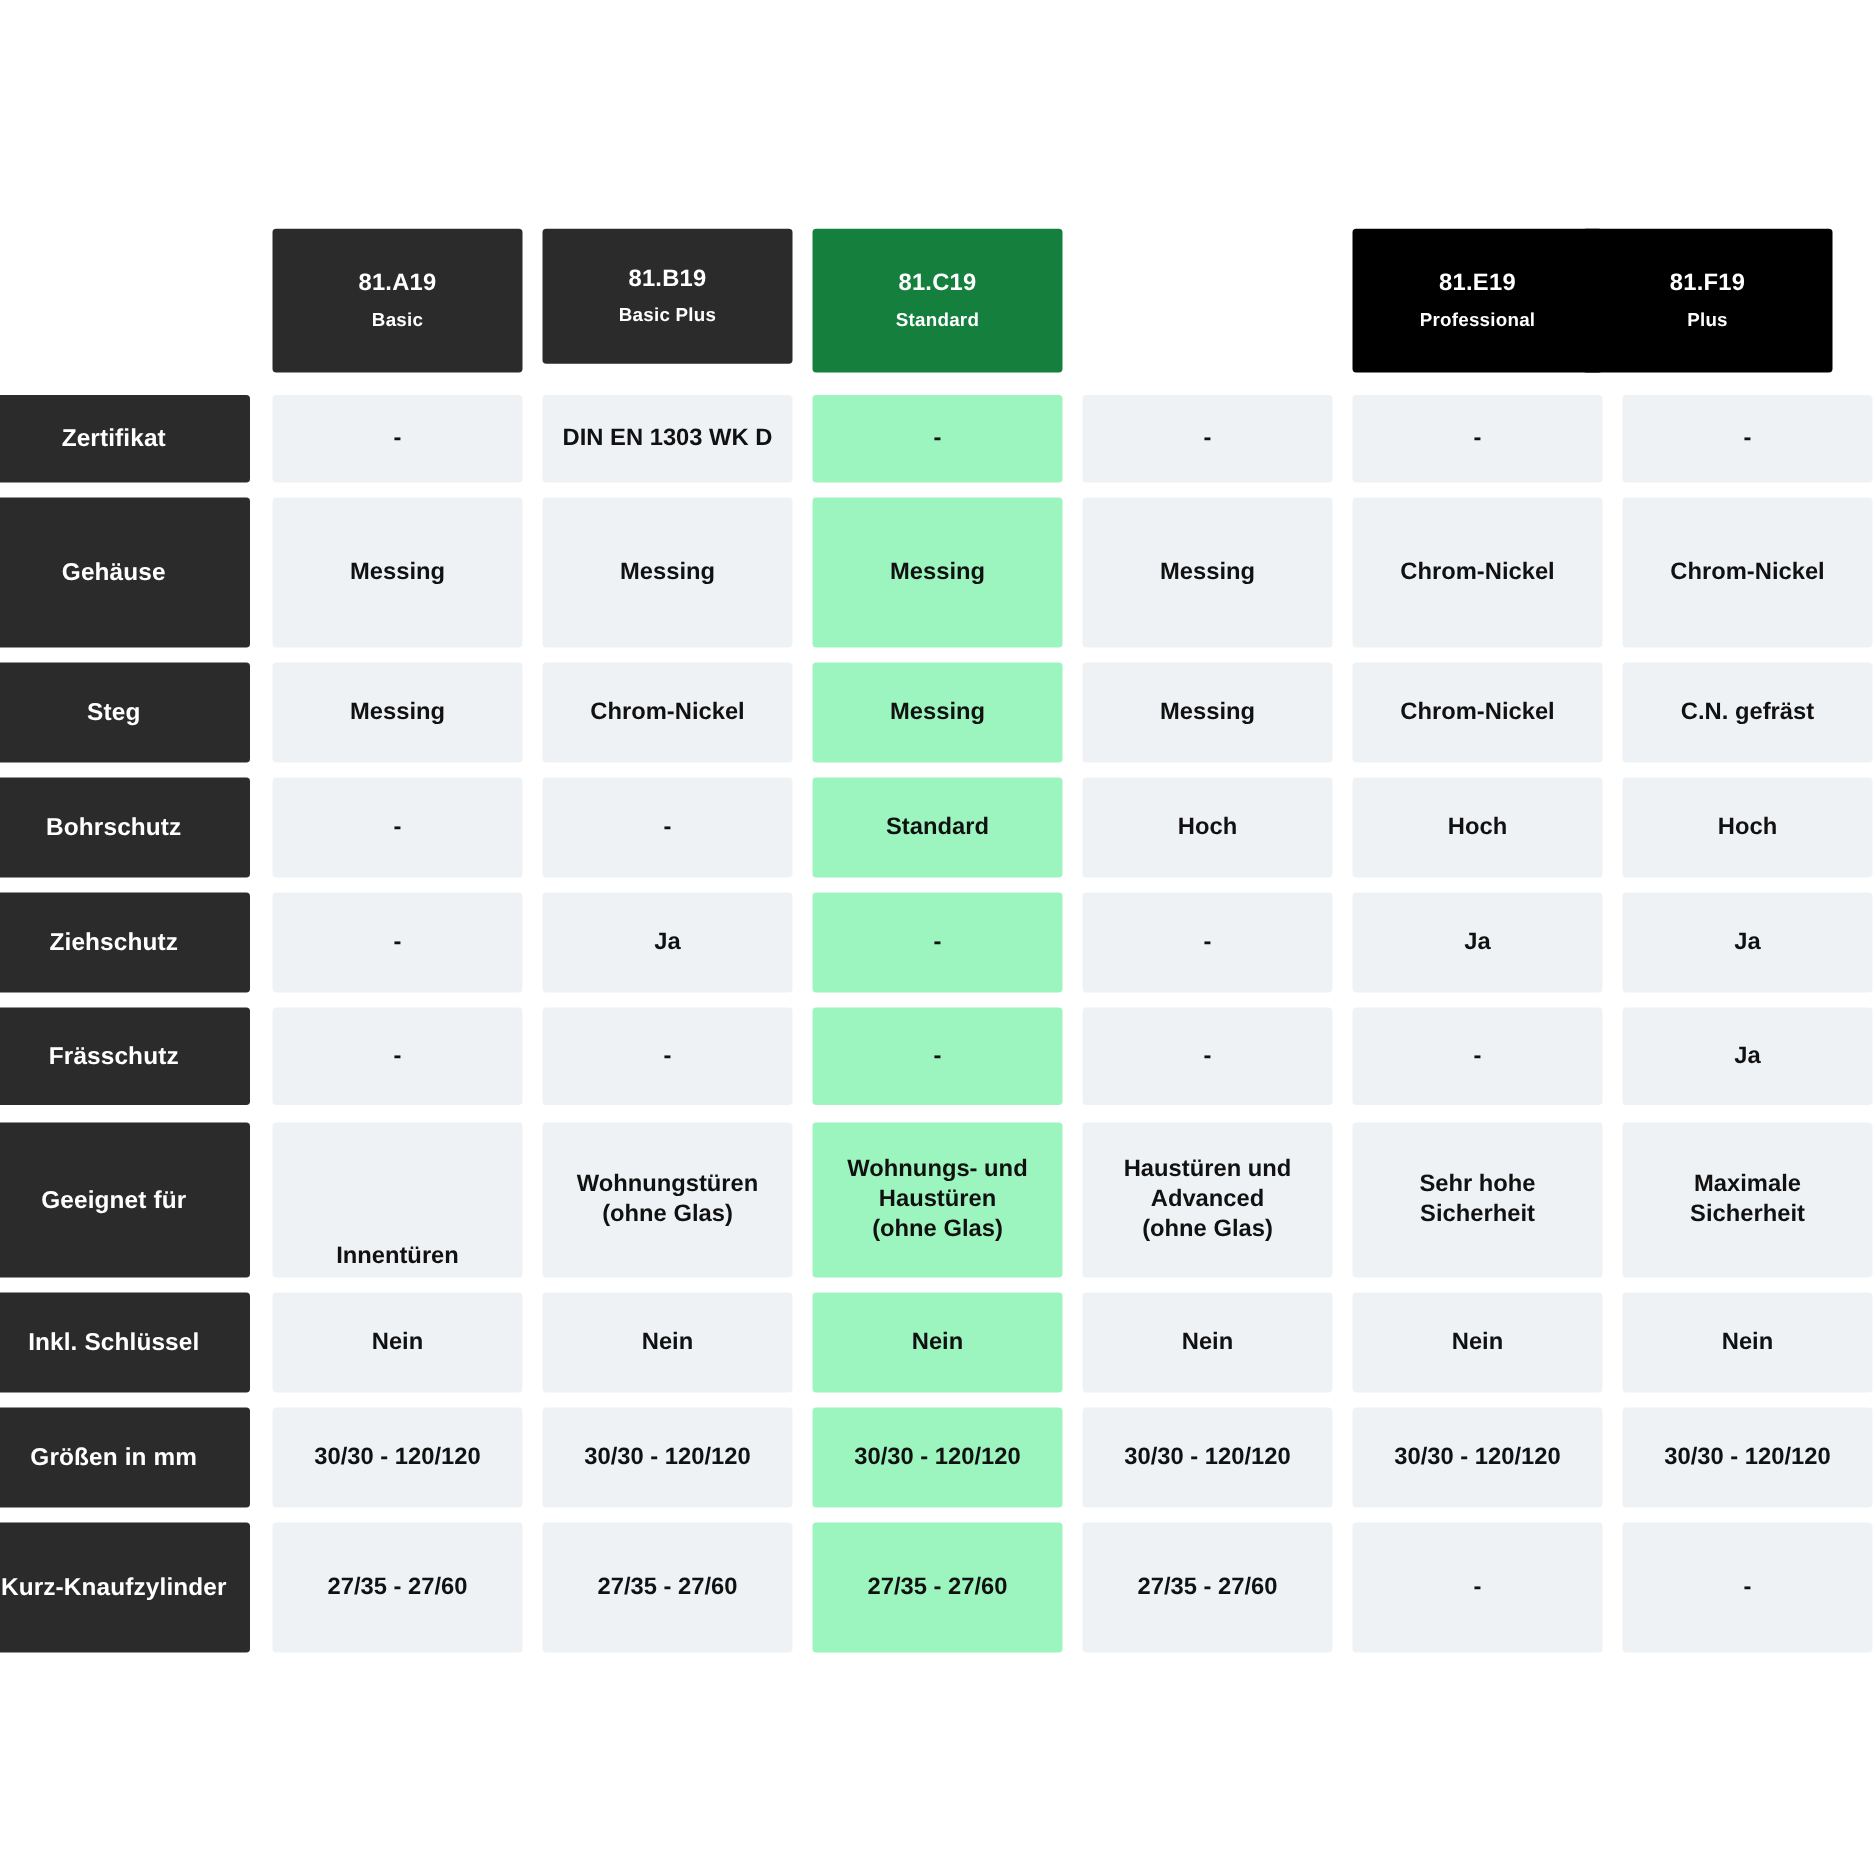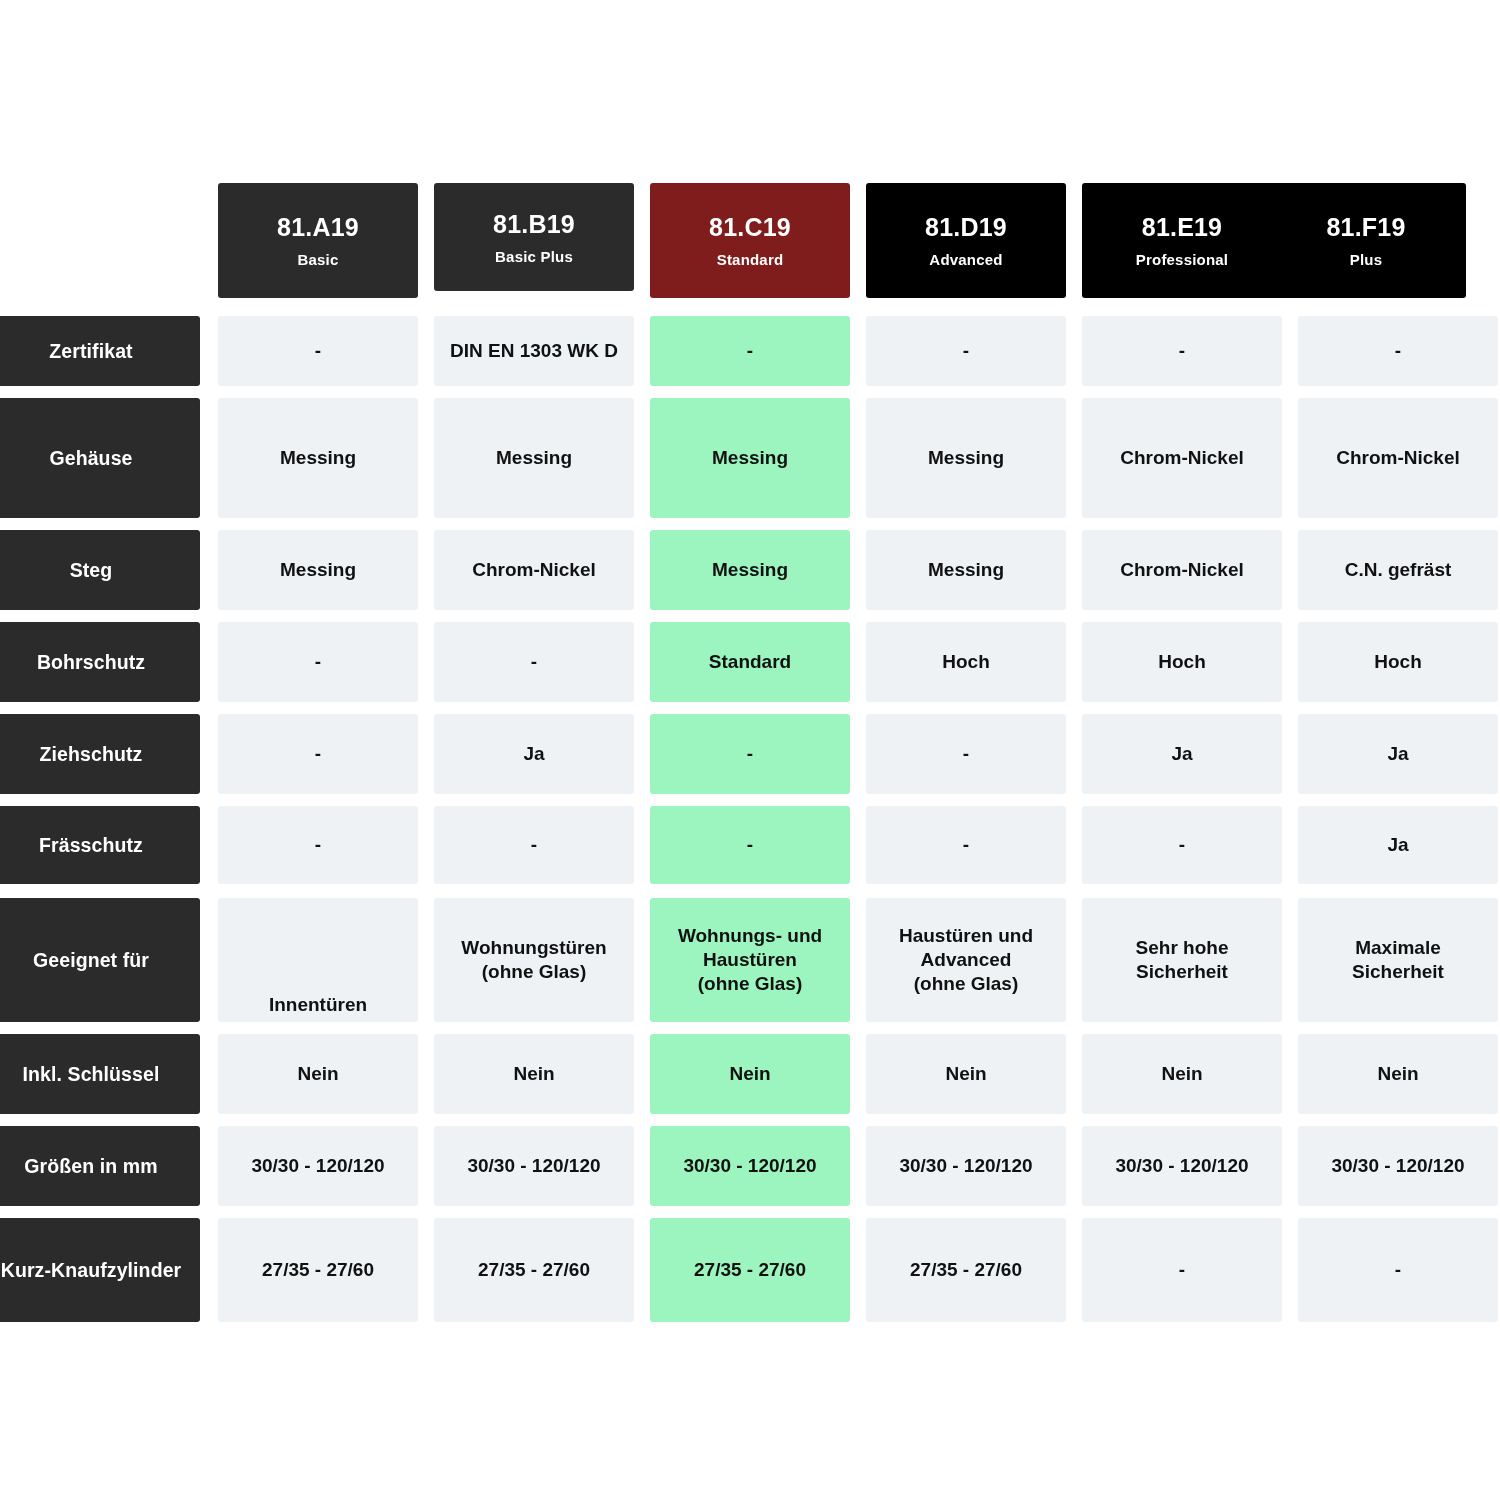--- a/index.html
+++ b/index.html
@@ -41,26 +41,26 @@
     padding: 4px 12px;
   }
 
   
   .colhead {
     color: #ffffff;
     font-size: 21px;
     flex-direction: column;
     padding: 6px 8px;
   }
-  .colhead .code   { font-weight: 700; font-size: 25px; letter-spacing: .2px; }
+  .colhead .code   { font-weight: 700; font-size: 19px; letter-spacing: .2px; }
   .colhead .name   { font-weight: 700; font-size: 15px; margin-top: 7px; letter-spacing: .2px;}
 
   .colhead.dark      { background: #2b2b2b; }
   .colhead.black     { background: #000000; }
-  .colhead.accent    { background: #7f1d1d; }
+  .colhead.accent    { background: #15803d; }
 
   
   .data {
     background: #eff2f5;
     color: #111111;
     font-size: 19px;
     padding: 5px 9px;
     font-weight: 700;
   }
   .data.hl { background: #9cf5be; }
@@ -79,24 +79,20 @@
       <span class="name">Basic</span>
     </div>
     <div class="cell colhead dark" style="left: 434px; top: 183px; width: 200px; height: 108px;">
       <span class="code">81.B19</span>
       <span class="name">Basic Plus</span>
     </div>
     <div class="cell colhead accent" style="left: 650px; top: 183px; width: 200px; height: 115px;">
       <span class="code">81.C19</span>
       <span class="name">Standard</span>
     </div>
-    <div class="cell colhead black" style="left: 866px; top: 183px; width: 200px; height: 115px;">
-      <span class="code">81.D19</span>
-      <span class="name">Advanced</span>
-    </div>
     <div class="cell colhead black" style="left: 1082px; top: 183px; width: 200px; height: 115px;">
       <span class="code">81.E19</span>
       <span class="name">Professional</span>
     </div>
     <div class="cell colhead black" style="left: 1266px; top: 183px; width: 200px; height: 115px; justify-content: center;">
       <span class="code">81.F19</span>
       <span class="name">Plus</span>
     </div>
     <div class="cell rowlabel" style="left: -18px; top: 316px; width: 218px; height: 70px;">
       <span class="lines"><span>Zertifikat</span></span>

